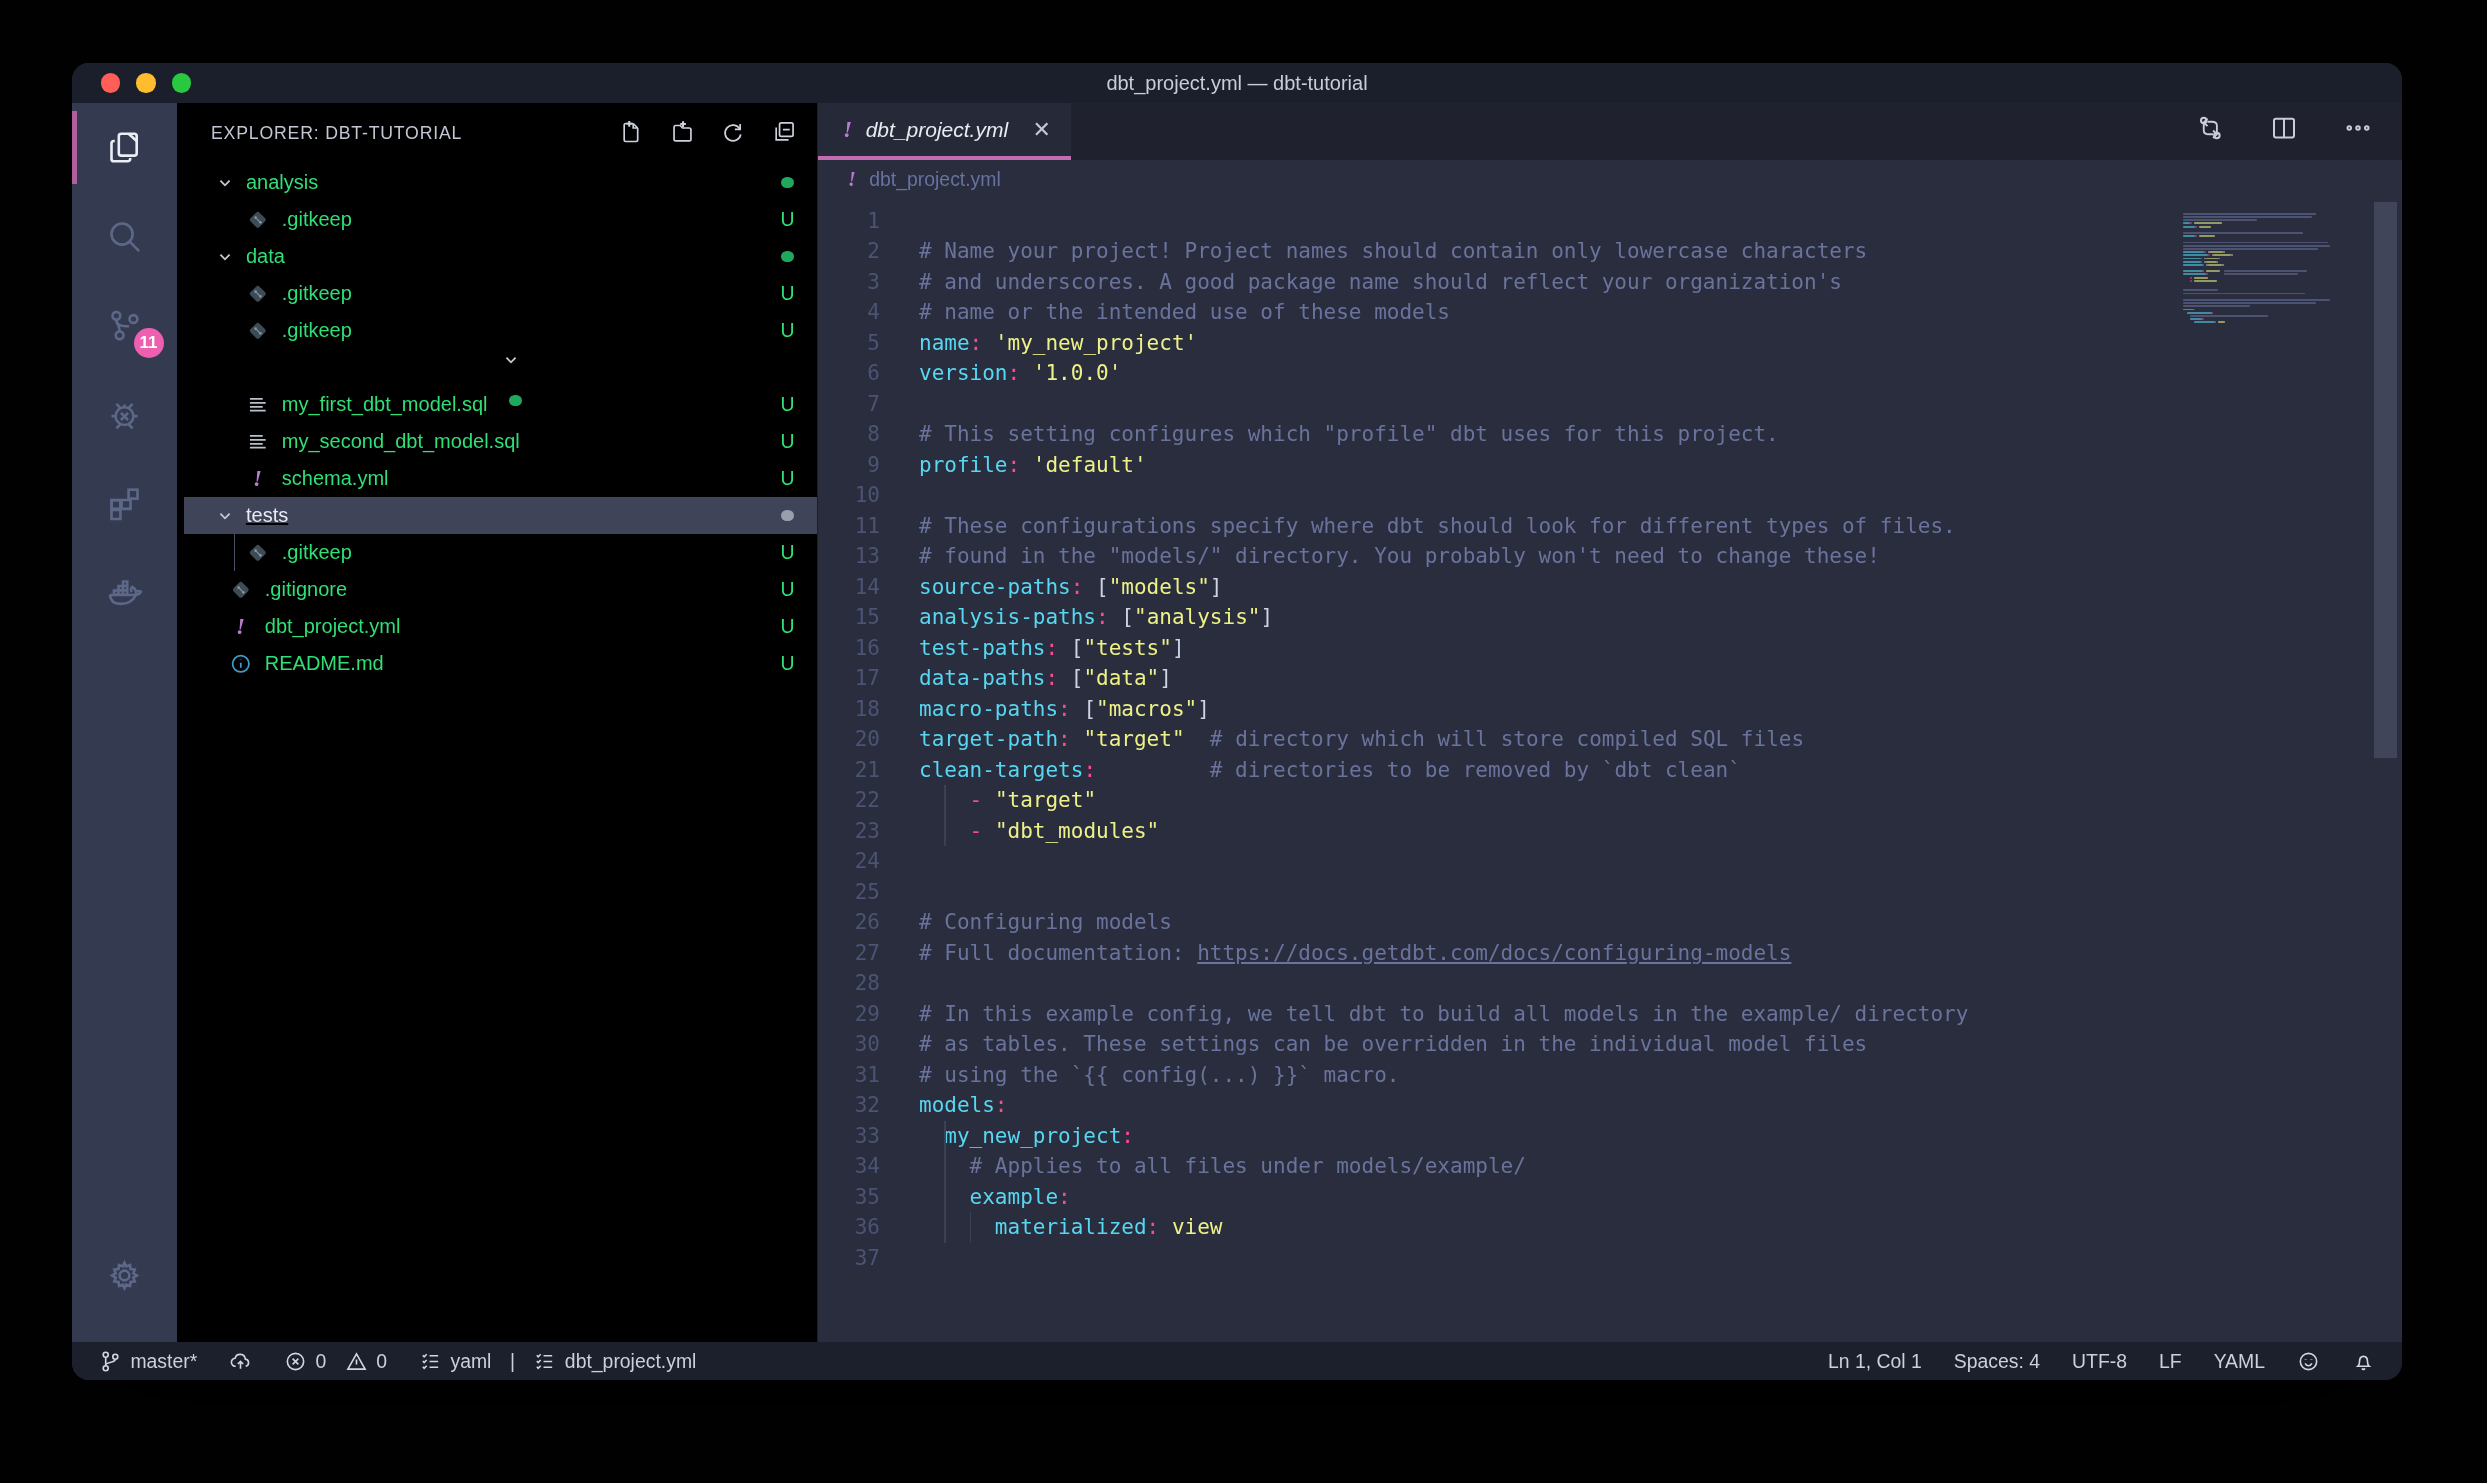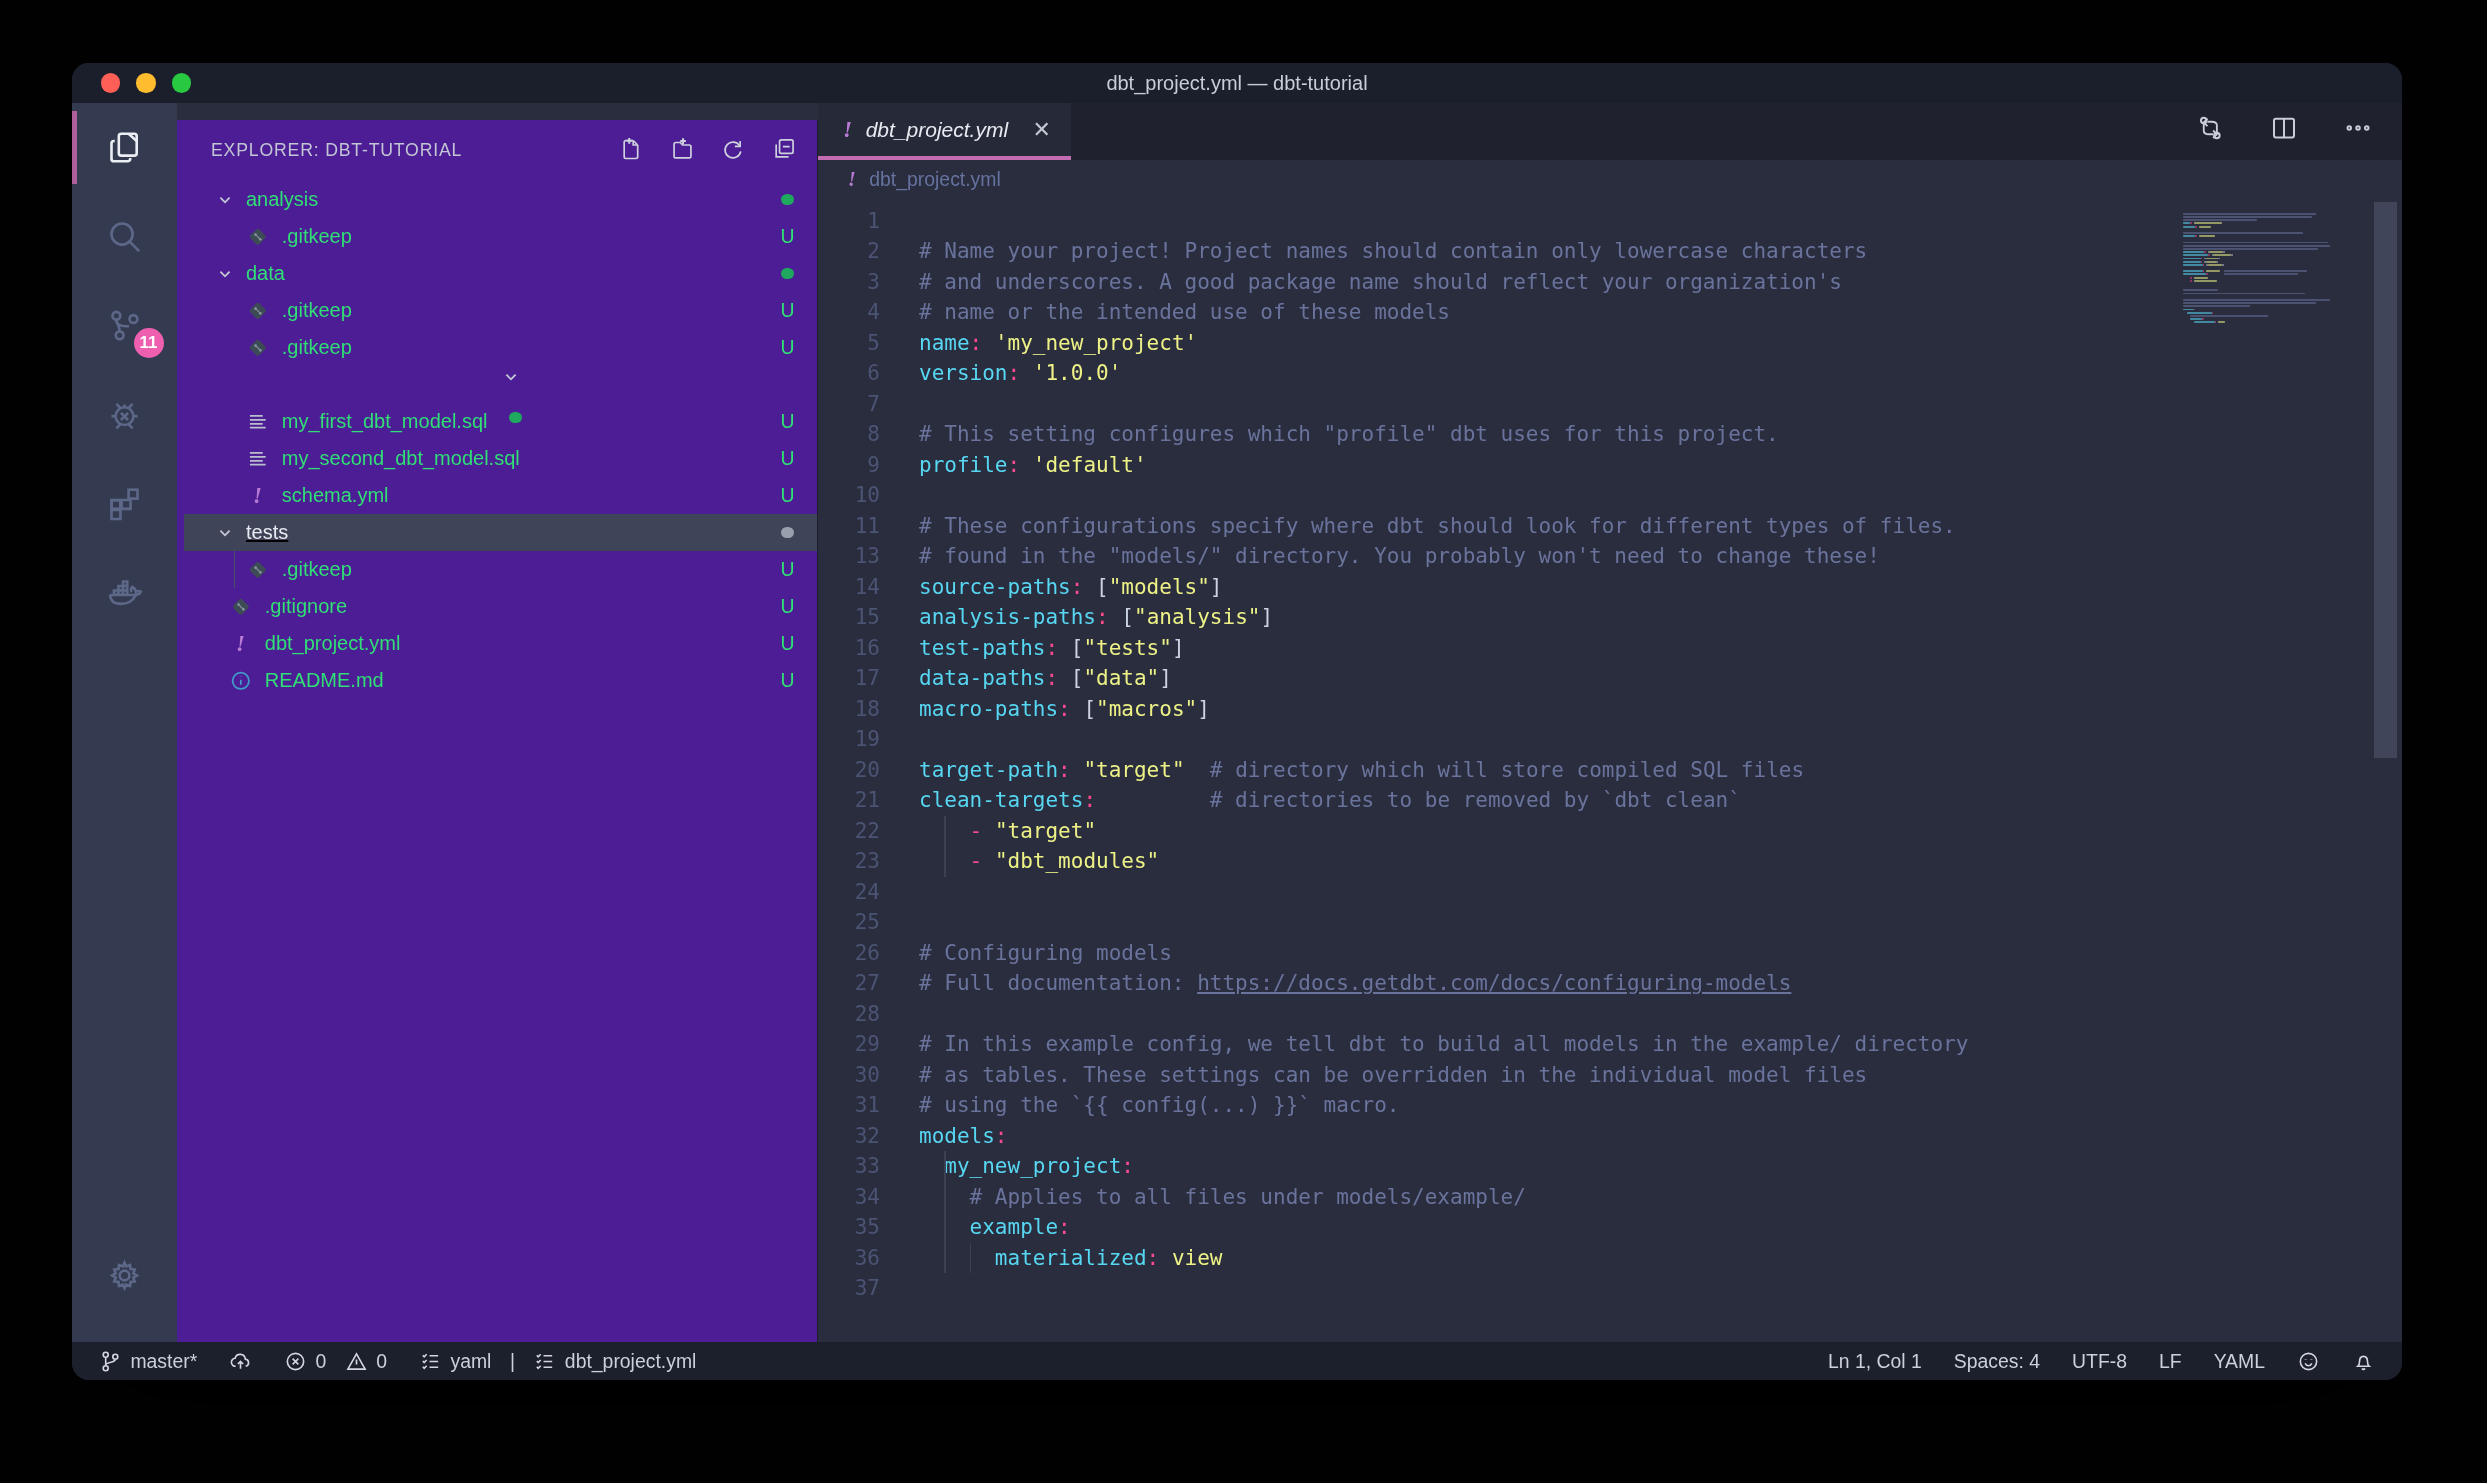--- a/index.html
+++ b/index.html
@@ -27,22 +27,22 @@
   .ab-item { height:89px; display:flex; align-items:center; justify-content:center; position:relative; cursor:pointer; }
   .ab-item svg { width:39px; height:39px; stroke:#5d6889; fill:none; stroke-width:1.6; }
   .ab-item.active svg { stroke:#eceef5; }
   .ab-item.active::before { content:""; position:absolute; left:0; top:8.4px; bottom:8.4px; width:5px; background:#b05f9d; }
   .ab-badge { position:absolute; right:13.5px; bottom:11.8px; min-width:30px; height:30px; border-radius:15px;
               background:#ee5fb0; color:#fff; font-size:17px; font-weight:bold;
               display:flex; align-items:center; justify-content:center; }
   .ab-bottom { padding-bottom:22px; }
 
   
-  .sidebar { width:641px; flex:0 0 641px; background:#4c1d95; border-right:0.8px solid #1b1e2b;
-             display:flex; flex-direction:column;margin-top:17px; }
+  .sidebar { width:641px; flex:0 0 641px; background:#000000; border-right:0.8px solid #1b1e2b;
+             display:flex; flex-direction:column; }
   .sb-header { height:61px; flex:0 0 61px; display:flex; align-items:center; padding:0 20px 0 34px; }
   .sb-title { color:#c2c6d4; font-size:17.7px; letter-spacing:0.8px; flex:1; }
   .sb-actions { display:flex; gap:23.6px; }
   .sb-actions svg { width:27px; height:27px; stroke:#ced2de; fill:none; stroke-width:1.5; cursor:pointer; }
   .tree { flex:1; overflow:hidden;padding-left:7px; }
   .tree-row { height:37px; display:flex; align-items:center; position:relative; cursor:pointer; font-size:20px; }
   .tree-row.selected { background:#3f4458; }
   .tree-label { flex:1; white-space:nowrap; overflow:hidden; }
   .lbl-green { color:#30df75; } .lbl-white { color:#e8ebf3; }
   .chev { width:22px; height:22px; stroke:#c5c9d6; fill:none; stroke-width:2; margin-right:10px; }
@@ -405,21 +405,20 @@
             <div class="codeline"><div class="gutter">8</div><div class="lcontent"><span class="tok-c"># This setting configures which "profile" dbt uses for this project.</span></div></div>
             <div class="codeline"><div class="gutter">9</div><div class="lcontent"><span class="tok-k">profile</span><span class="tok-p">:</span><span class="tok-w"> </span><span class="tok-s">'default'</span></div></div>
             <div class="codeline"><div class="gutter">10</div><div class="lcontent"></div></div>
             <div class="codeline"><div class="gutter">11</div><div class="lcontent"><span class="tok-c"># These configurations specify where dbt should look for different types of files.</span></div></div>
             <div class="codeline"><div class="gutter">13</div><div class="lcontent"><span class="tok-c"># found in the "models/" directory. You probably won't need to change these!</span></div></div>
             <div class="codeline"><div class="gutter">14</div><div class="lcontent"><span class="tok-k">source-paths</span><span class="tok-p">:</span><span class="tok-w"> </span><span class="tok-b">[</span><span class="tok-s">"models"</span><span class="tok-b">]</span></div></div>
             <div class="codeline"><div class="gutter">15</div><div class="lcontent"><span class="tok-k">analysis-paths</span><span class="tok-p">:</span><span class="tok-w"> </span><span class="tok-b">[</span><span class="tok-s">"analysis"</span><span class="tok-b">]</span></div></div>
             <div class="codeline"><div class="gutter">16</div><div class="lcontent"><span class="tok-k">test-paths</span><span class="tok-p">:</span><span class="tok-w"> </span><span class="tok-b">[</span><span class="tok-s">"tests"</span><span class="tok-b">]</span></div></div>
             <div class="codeline"><div class="gutter">17</div><div class="lcontent"><span class="tok-k">data-paths</span><span class="tok-p">:</span><span class="tok-w"> </span><span class="tok-b">[</span><span class="tok-s">"data"</span><span class="tok-b">]</span></div></div>
             <div class="codeline"><div class="gutter">18</div><div class="lcontent"><span class="tok-k">macro-paths</span><span class="tok-p">:</span><span class="tok-w"> </span><span class="tok-b">[</span><span class="tok-s">"macros"</span><span class="tok-b">]</span></div></div>
-            <div class="codeline"><div class="gutter">19</div><div class="lcontent"></div></div>
             <div class="codeline"><div class="gutter">20</div><div class="lcontent"><span class="tok-k">target-path</span><span class="tok-p">:</span><span class="tok-w"> </span><span class="tok-s">"target"</span><span class="tok-w">  </span><span class="tok-c"># directory which will store compiled SQL files</span></div></div>
             <div class="codeline"><div class="gutter">21</div><div class="lcontent"><span class="tok-k">clean-targets</span><span class="tok-p">:</span><span class="tok-w">         </span><span class="tok-c"># directories to be removed by `dbt clean`</span></div></div>
             <div class="codeline"><div class="gutter">22</div><div class="lcontent"><span class="iguide" style="left: 2ch;"></span><span class="tok-w">    </span><span class="tok-p">-</span><span class="tok-w"> </span><span class="tok-s">"target"</span></div></div>
             <div class="codeline"><div class="gutter">23</div><div class="lcontent"><span class="iguide" style="left: 2ch;"></span><span class="tok-w">    </span><span class="tok-p">-</span><span class="tok-w"> </span><span class="tok-s">"dbt_modules"</span></div></div>
             <div class="codeline"><div class="gutter">24</div><div class="lcontent"></div></div>
             <div class="codeline"><div class="gutter">25</div><div class="lcontent"></div></div>
             <div class="codeline"><div class="gutter">26</div><div class="lcontent"><span class="tok-c"># Configuring models</span></div></div>
             <div class="codeline"><div class="gutter">27</div><div class="lcontent"><span class="tok-c"># Full documentation: </span><span class="tok-u">https://docs.getdbt.com/docs/configuring-models</span></div></div>
             <div class="codeline"><div class="gutter">28</div><div class="lcontent"></div></div>
             <div class="codeline"><div class="gutter">29</div><div class="lcontent"><span class="tok-c"># In this example config, we tell dbt to build all models in the example/ directory</span></div></div>

